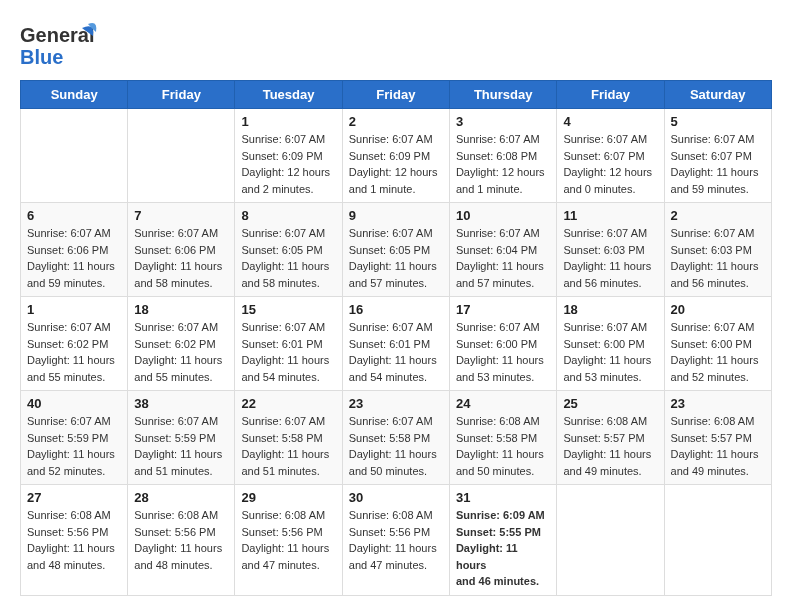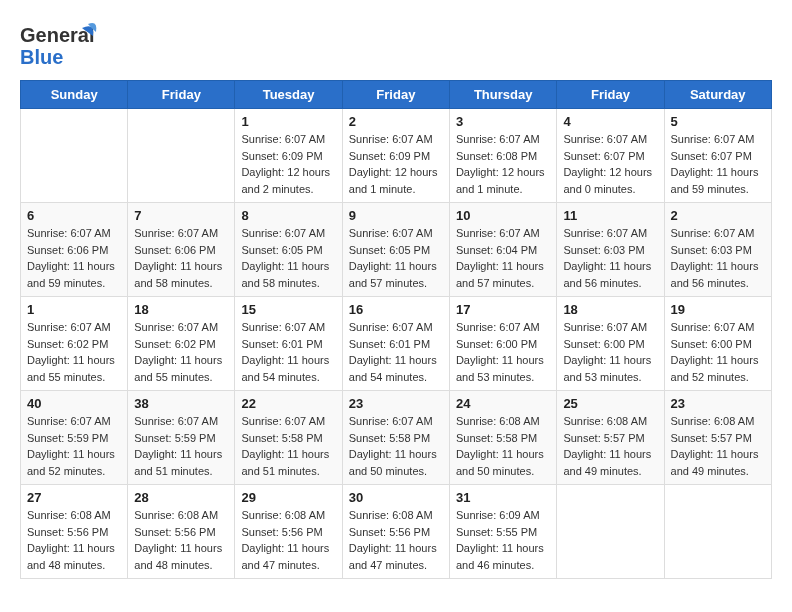--- a/index.html
+++ b/index.html
@@ -246,21 +246,21 @@
 and 53 minutes.</div>
         </td>
         <td>
           <div class="day-number">18</div>
           <div class="day-info" style="white-space: pre-line;">Sunrise: 6:07 AM
 Sunset: 6:00 PM
 Daylight: 11 hours
 and 53 minutes.</div>
         </td>
         <td>
-          <div class="day-number">19</div>
+          <div class="day-number">20</div>
           <div class="day-info" style="white-space: pre-line;">Sunrise: 6:07 AM
 Sunset: 6:00 PM
 Daylight: 11 hours
 and 52 minutes.</div>
         </td>
       </tr>
       <tr class="row-alt">
         <td>
           <div class="day-number">40</div>
           <div class="day-info" style="white-space: pre-line;">Sunrise: 6:07 AM
@@ -335,21 +335,21 @@
         </td>
         <td>
           <div class="day-number">30</div>
           <div class="day-info" style="white-space: pre-line;">Sunrise: 6:08 AM
 Sunset: 5:56 PM
 Daylight: 11 hours
 and 47 minutes.</div>
         </td>
         <td>
           <div class="day-number">31</div>
-          <div class="day-info" style="white-space: pre-line;">Sunrise: 6:09 AM
+          <div class="day-info" style="white-space: pre-line; font-weight: bold;">Sunrise: 6:09 AM
 Sunset: 5:55 PM
 Daylight: 11 hours
 and 46 minutes.</div>
         </td>
         <td class="empty-cell"></td>
         <td class="empty-cell"></td>
       </tr>
     </tbody>
 </table>
 

